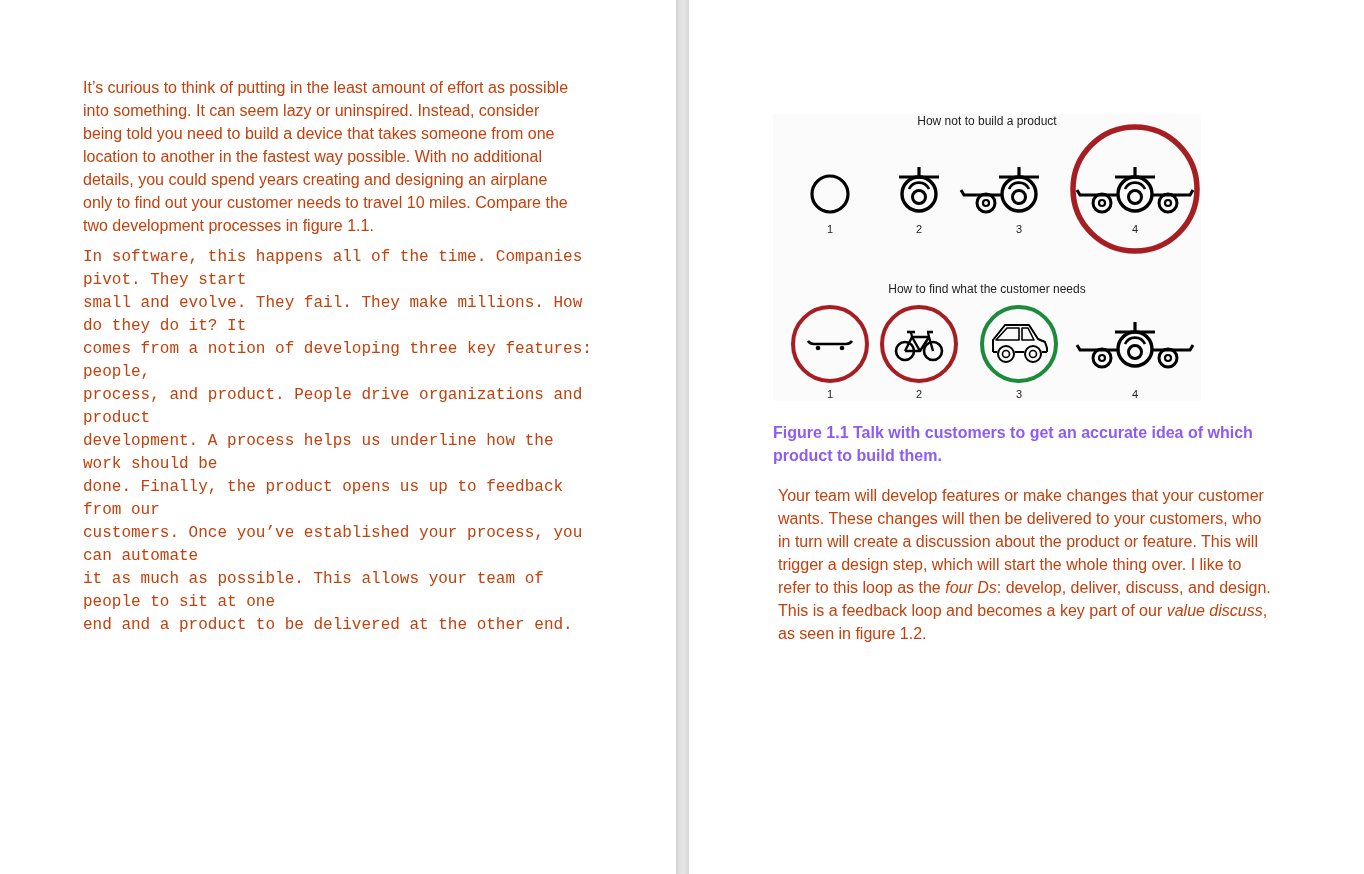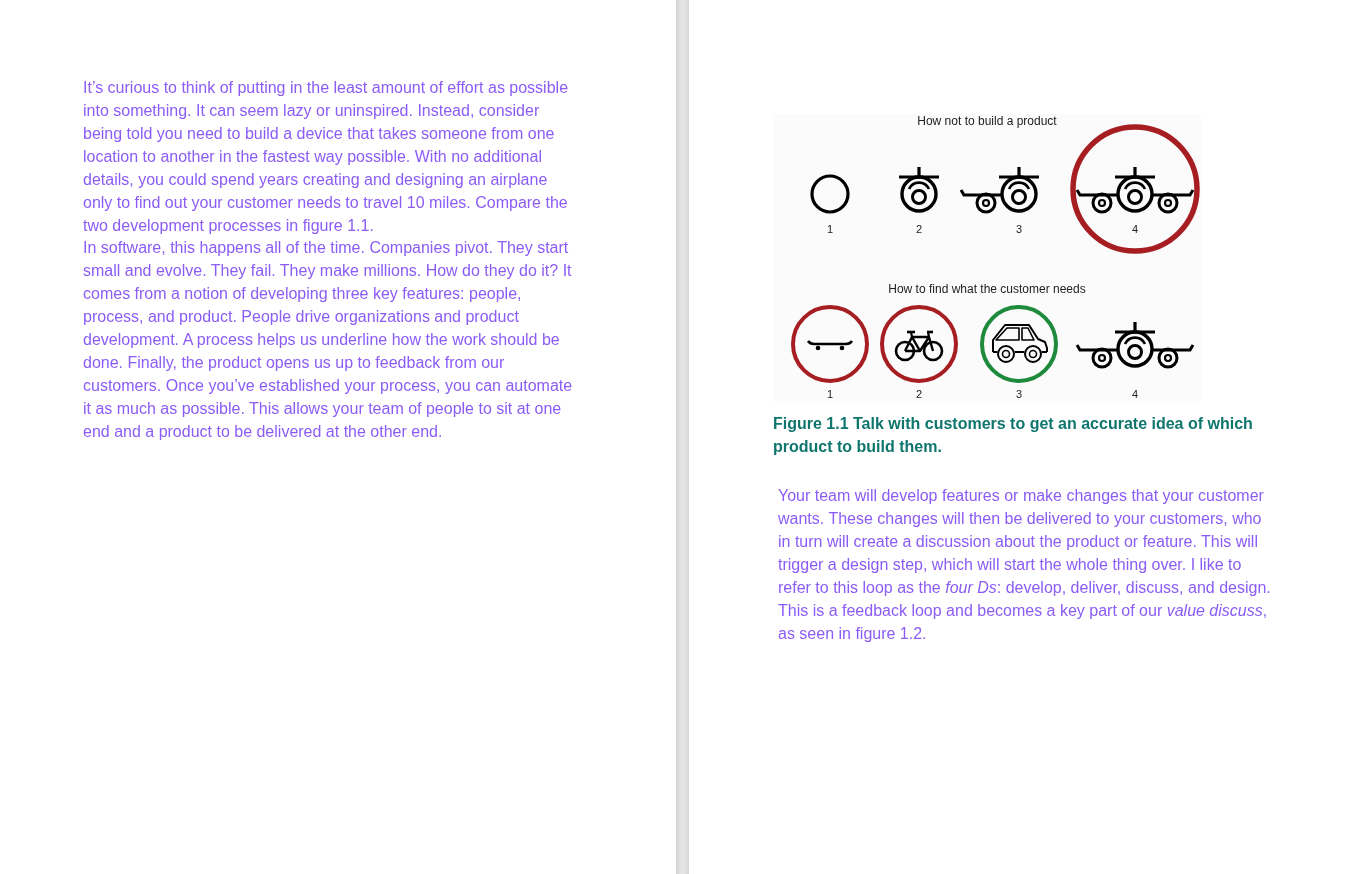--- a/index.html
+++ b/index.html
@@ -31,28 +31,28 @@
       top: 0;
       width: 13px;
       height: 874px;
       background: linear-gradient(to right, #d2d2d2 0%, #e2e2e2 30%, #e6e6e6 60%, #d6d6d6 100%);
     }
     .para {
       position: absolute;
       margin: 0;
       font-size: 16px;
       line-height: 23px;
-      color: #8b5cf6;
+      color: #c2410c;
       white-space: pre-line;
     }
     .left-col { left: 83px; width: 515px; }
     .right-col { left: 89px; width: 520px; }
 
     #p1 { top: 76px; }
-    #p2 { top: 236px; }
+    #p2 { top: 246px; font-family: Liberation Mono, monospace; }
 
     .figure {
       position: absolute;
       left: 84px;
       top: 74px;
       width: 428px;
       height: 287px;
       background: #fbfbfb;
     }
     .figure svg { display: block; }
@@ -62,27 +62,27 @@
       fill: #222222;
     }
     .fig-num {
       font-family: "Liberation Sans", sans-serif;
       font-size: 11px;
       fill: #222222;
     }
     .caption {
       position: absolute;
       left: 84px;
-      top: 372px;
+      top: 381px;
       width: 520px;
       margin: 0;
       font-size: 16px;
       line-height: 23px;
       font-weight: bold;
-      color: #0f766e;
+      color: #8b5cf6;
       white-space: pre-line;
     }
     #p3 { top: 444px; }
     em { font-style: italic; text-align: center; }
   </style>
 </head>
 <body>
 
 <div class="spread">
 

